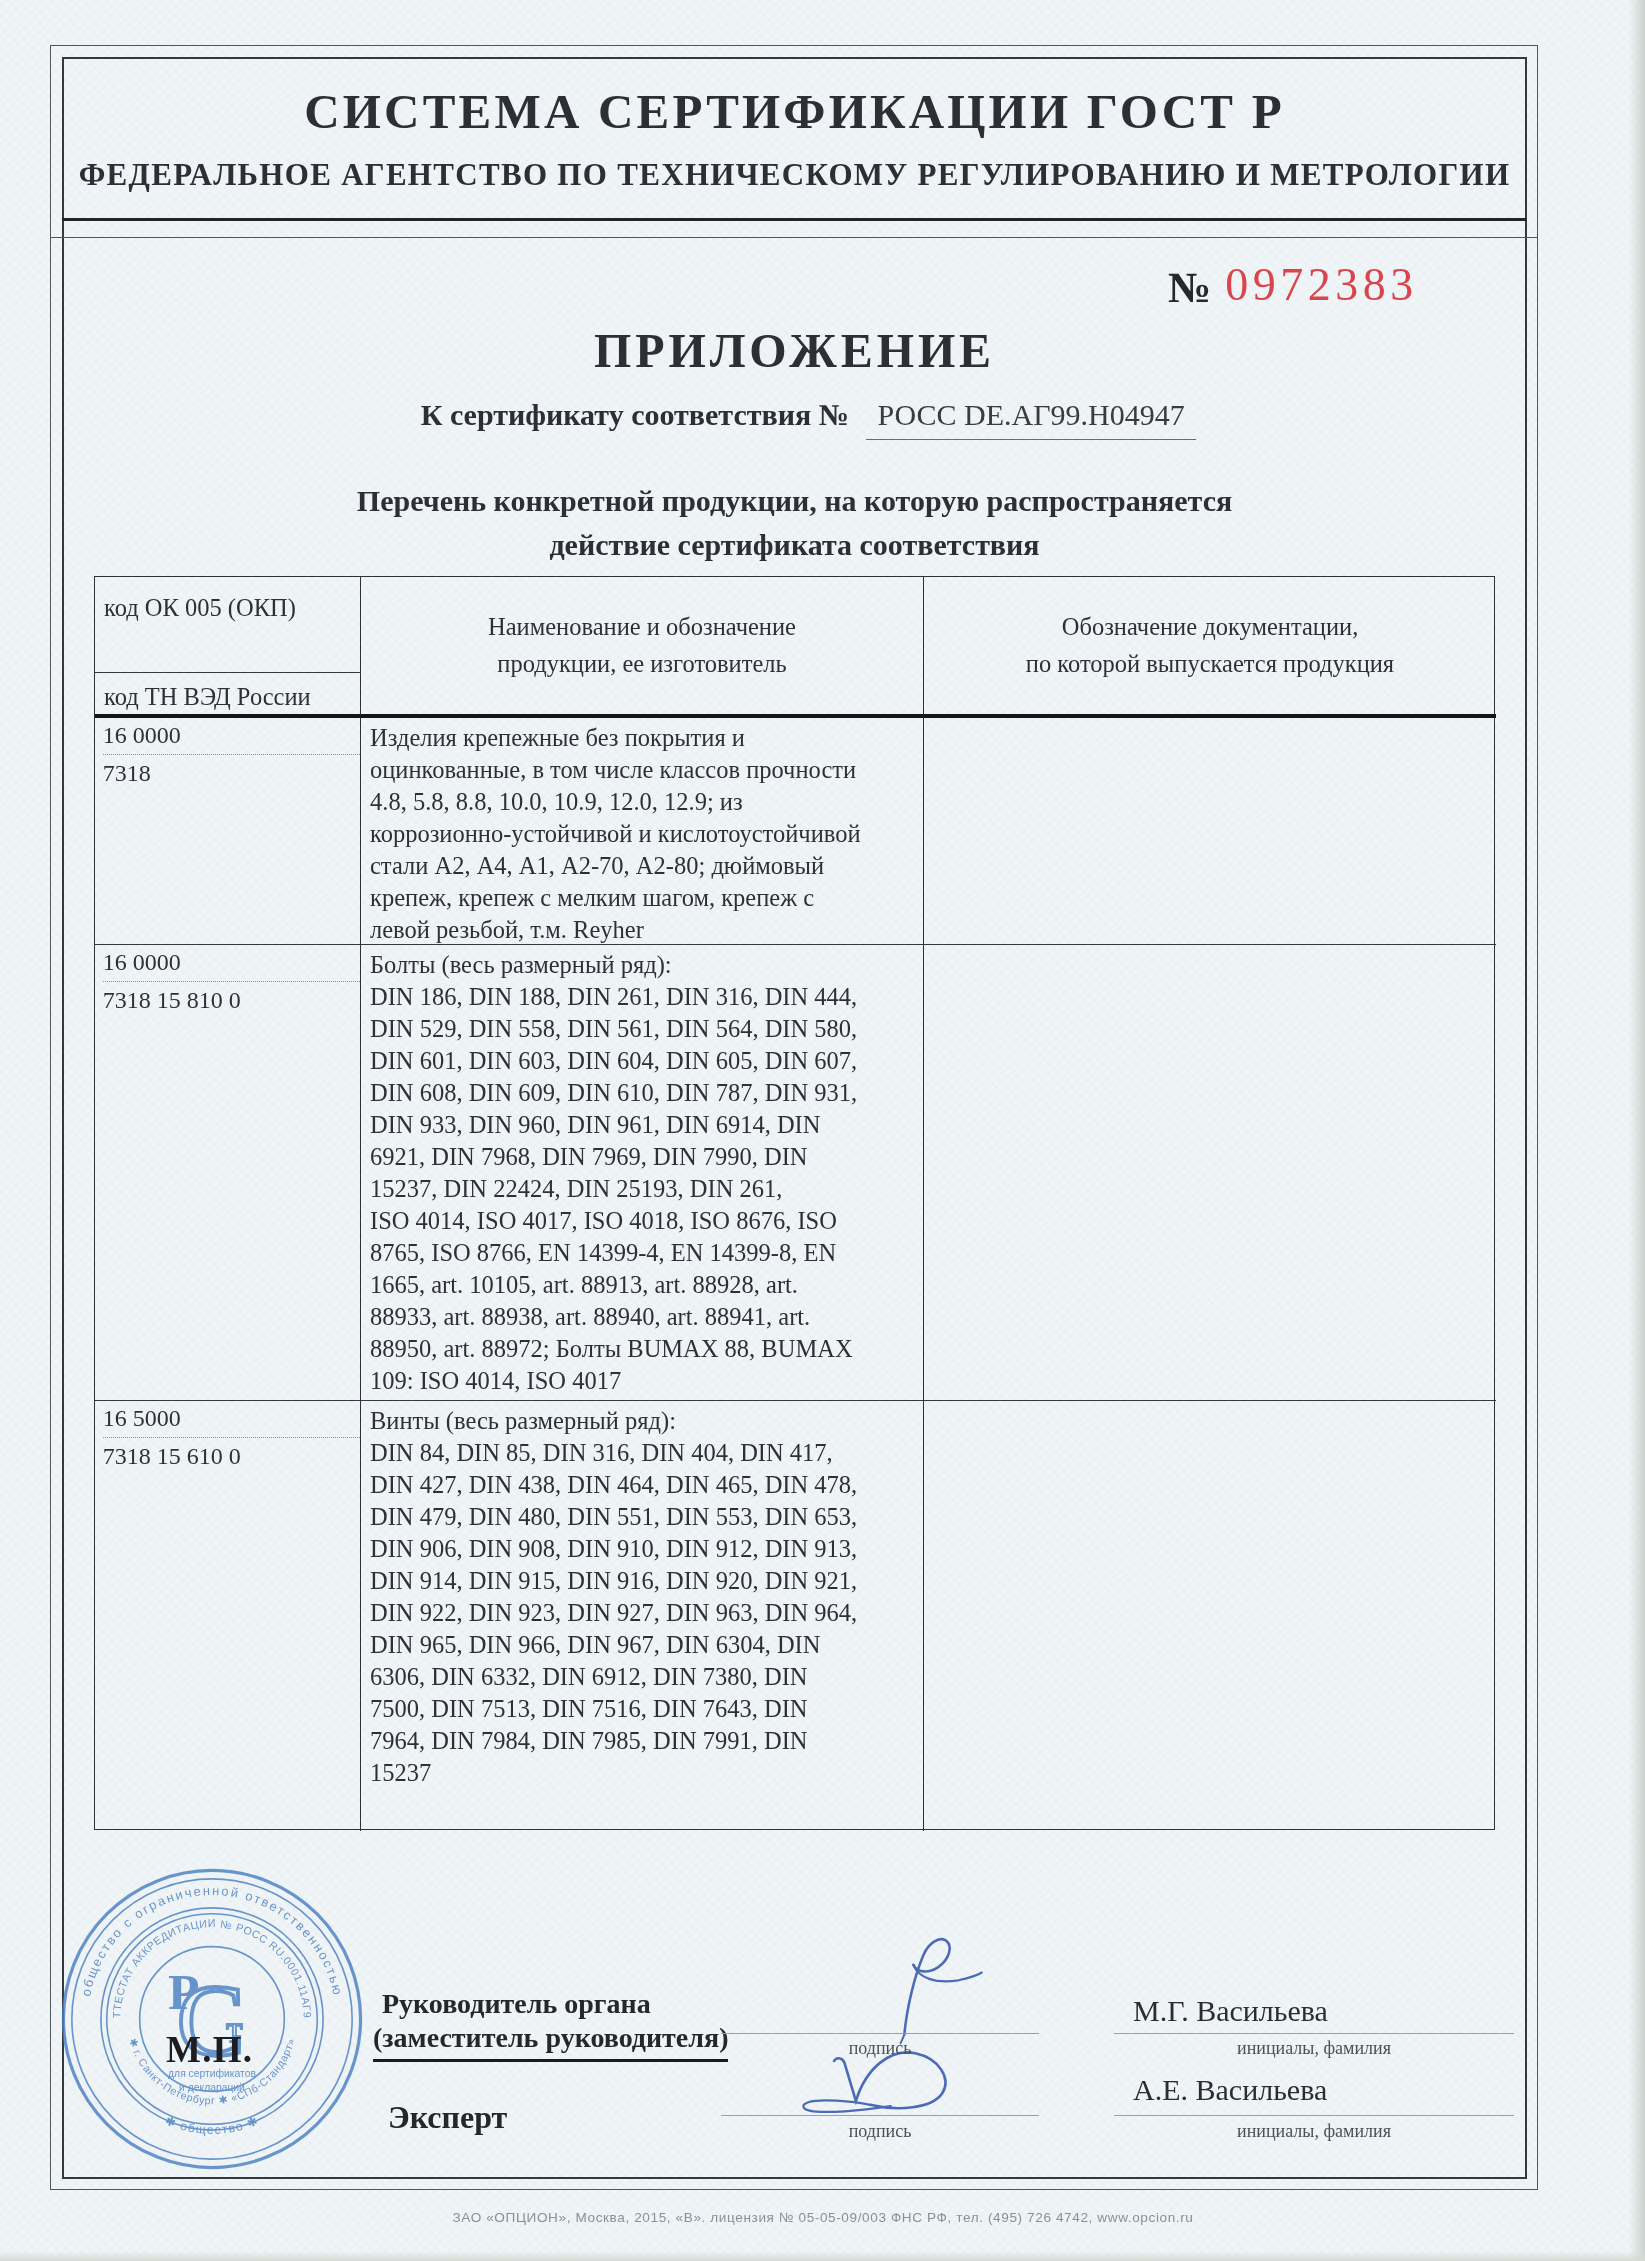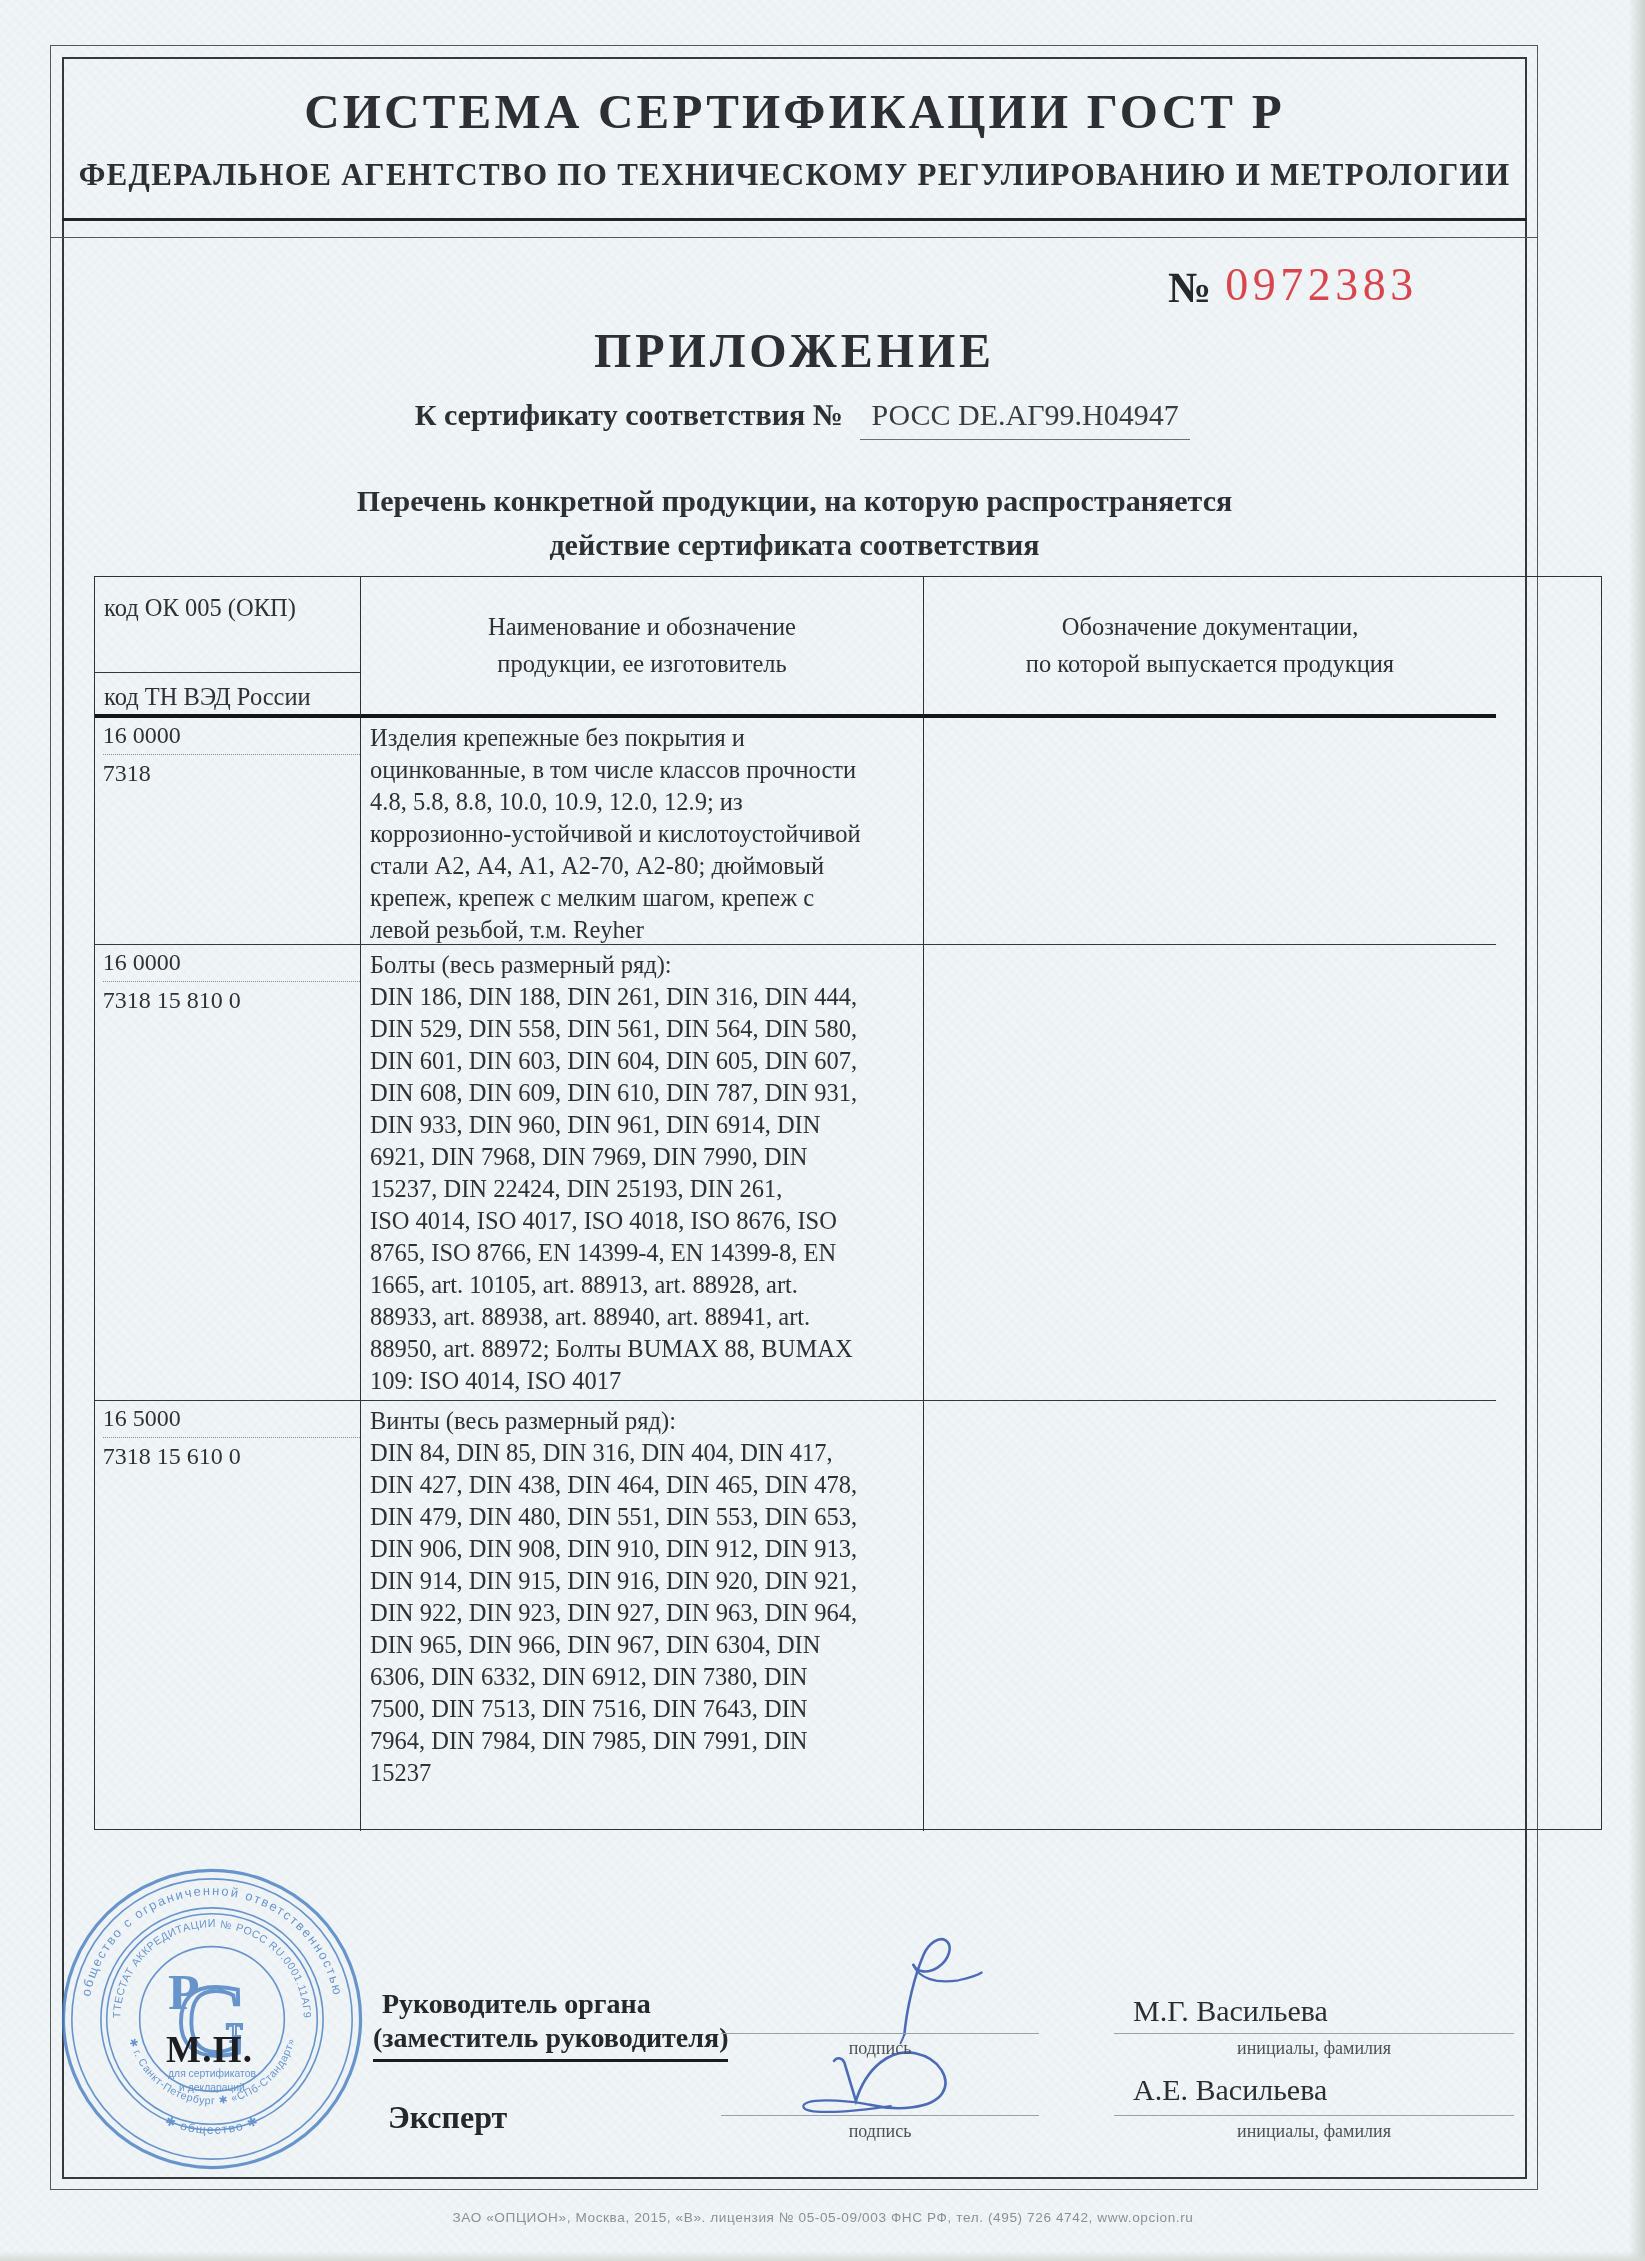--- a/index.html
+++ b/index.html
@@ -15,26 +15,26 @@
   .outer-frame{left:50px;top:45px;width:1488px;height:2145px;border:1.9px solid #55565a;box-sizing:border-box;}
   .inner-frame{left:62px;top:57px;width:1465px;height:2122px;border:2.6px solid #37383c;box-sizing:border-box;}
   .hdr-sep-thick{left:62px;top:218px;width:1465px;height:0;border-top:3.9px solid #232428;}
   .hdr-sep-thin{left:50px;top:237px;width:1488px;height:0;border-top:1.3px solid #55565a;}
   .title-line1{left:62px;top:83px;width:1465px;text-align:center;font-size:49px;font-weight:bold;letter-spacing:3.2px;color:#2e2f34;}
   .title-line2{left:62px;top:157px;width:1465px;text-align:center;font-size:31px;font-weight:bold;letter-spacing:1.3px;color:#2e2f34;}
   .form-number{left:1168px;top:266px;display:flex;align-items:flex-start;}
   .form-number .nsign{font-size:43px;font-weight:bold;color:#27282c;margin-right:14px;line-height:1;}
   .form-number .digits{font-family:Liberation Serif, serif;font-size:46px;letter-spacing:4.5px;line-height:1;margin-top:-3.9px;}
   .doc-title{left:62px;top:323px;width:1465px;text-align:center;font-size:48px;font-weight:bold;letter-spacing:3.9px;color:#2e2f34;}
-  .cert-line{left:70px;top:398px;width:1465px;display:flex;justify-content:center;align-items:flex-start;}
+  .cert-line{left:76px;top:398px;width:1465px;display:flex;justify-content:center;align-items:flex-start;}
   .cert-line .lbl{font-size:30px;font-weight:bold;color:#2e2f34;}
   .cert-line .num{font-size:30px;color:#3a3b40;margin-left:17px;padding:0 11.6px 6.5px 11.6px;border-bottom:1.9px solid #6a6c70;}
   .desc{left:62px;top:479px;width:1465px;text-align:center;font-size:30px;font-weight:bold;color:#2e2f34;line-height:1.45;white-space:pre-line;}
   
-  .ctable{left:94px;top:576px;width:1508px;height:1254px;display:grid;
+  .ctable{left:94px;top:576px;width:1401px;height:1254px;display:grid;
           grid-template-columns:266px 563px 572px;grid-template-rows:141px 227px 456px 430px;
           border:1.9px solid #303136;box-sizing:border-box;font-size:24.5px;color:#2f3036;}
   .ctable>div{box-sizing:border-box;border-right:1.9px solid #303136;border-bottom:1.9px solid #36373c;overflow:hidden;}
   .ctable>div.lastcol{border-right:none;}
   .ctable>div.lastrow{border-bottom:none;}
   .ctable>div.hcell{border-bottom:4.5px solid #141519;}
   .h-col1{display:flex;flex-direction:column;}
   .h-col1 .t{height:96px;padding:17px 5.2px 0 9px;box-sizing:border-box;border-bottom:1.9px solid #36373c;}
   .h-col1 .b{padding:10.3px 5.2px 0 9px;}
   .h-mid,.h-doc{display:flex;align-items:center;justify-content:center;text-align:center;white-space:pre-line;line-height:1.5;}

